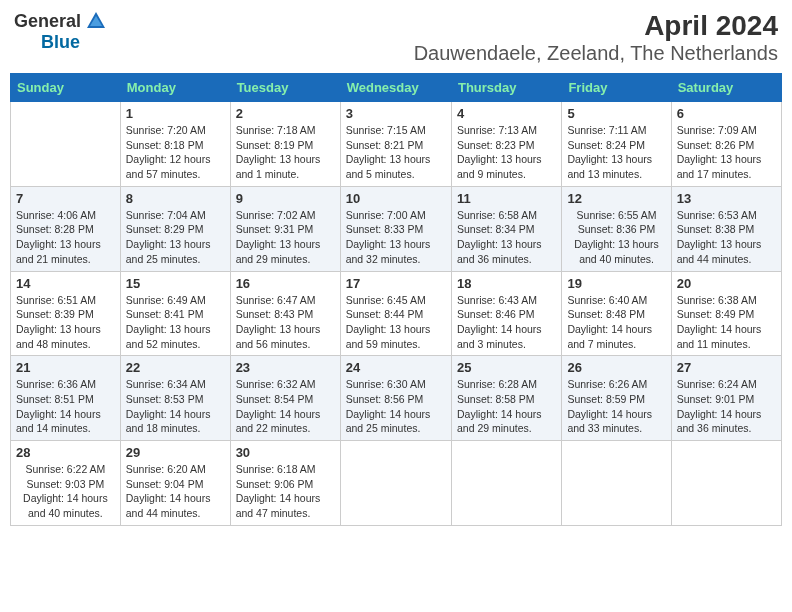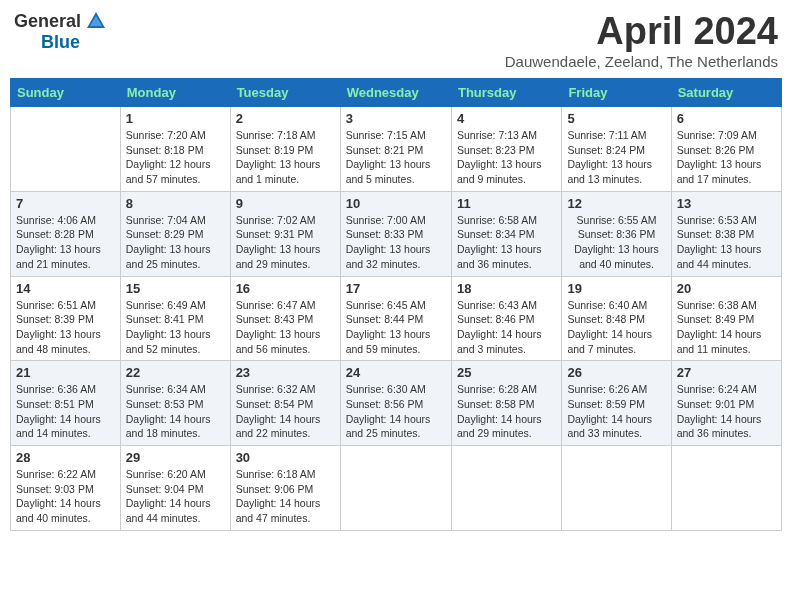--- a/index.html
+++ b/index.html
@@ -39,26 +39,26 @@
     }
     .logo-icon {
       width: 22px;
       height: 22px;
       margin-left: 2px;
     }
     .title-section {
       text-align: right;
     }
     .month-title {
-      font-size: 38px;
+      font-size: 28px;
       font-weight: bold;
       color: #333;
     }
     .location-title {
-      font-size: 15px;
+      font-size: 20px;
       color: #555;
     }
     .calendar {
       width: 100%;
       border-collapse: collapse;
       border: 1px solid #ccc;
     }
     .calendar th {
       background-color: #1a6bba;
       color: #86efac;
@@ -320,21 +320,21 @@
           <span class="day-number">27</span>
           <div class="day-info" style="white-space: pre-line;">Sunrise: 6:24 AM
 Sunset: 9:01 PM
 Daylight: 14 hours
 and 36 minutes.</div>
         </td>
       </tr>
       <tr class="row-bg-white">
         <td>
           <span class="day-number">28</span>
-          <div class="day-info" style="white-space: pre-line;">Sunrise: 6:22 AM
+          <div class="day-info" style="white-space: pre-line; text-align: center;">Sunrise: 6:22 AM
 Sunset: 9:03 PM
 Daylight: 14 hours
 and 40 minutes.</div>
         </td>
         <td>
           <span class="day-number">29</span>
           <div class="day-info" style="white-space: pre-line;">Sunrise: 6:20 AM
 Sunset: 9:04 PM
 Daylight: 14 hours
 and 44 minutes.</div>

